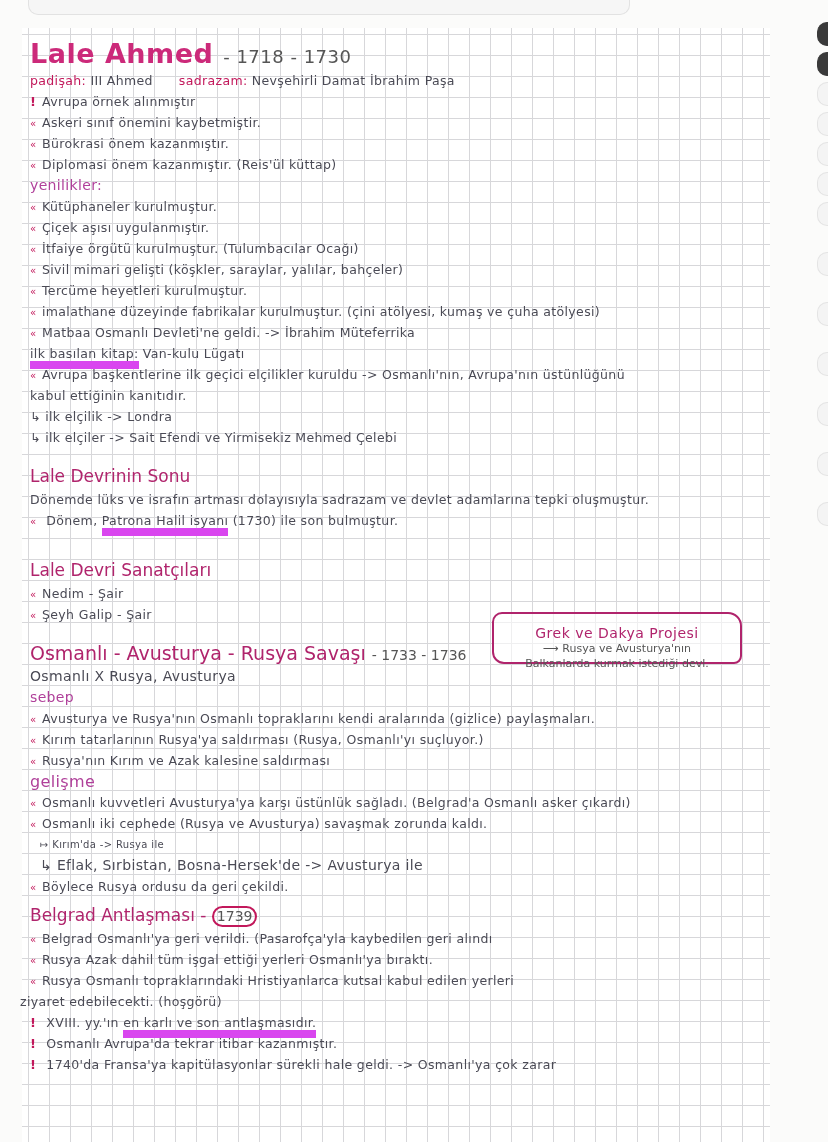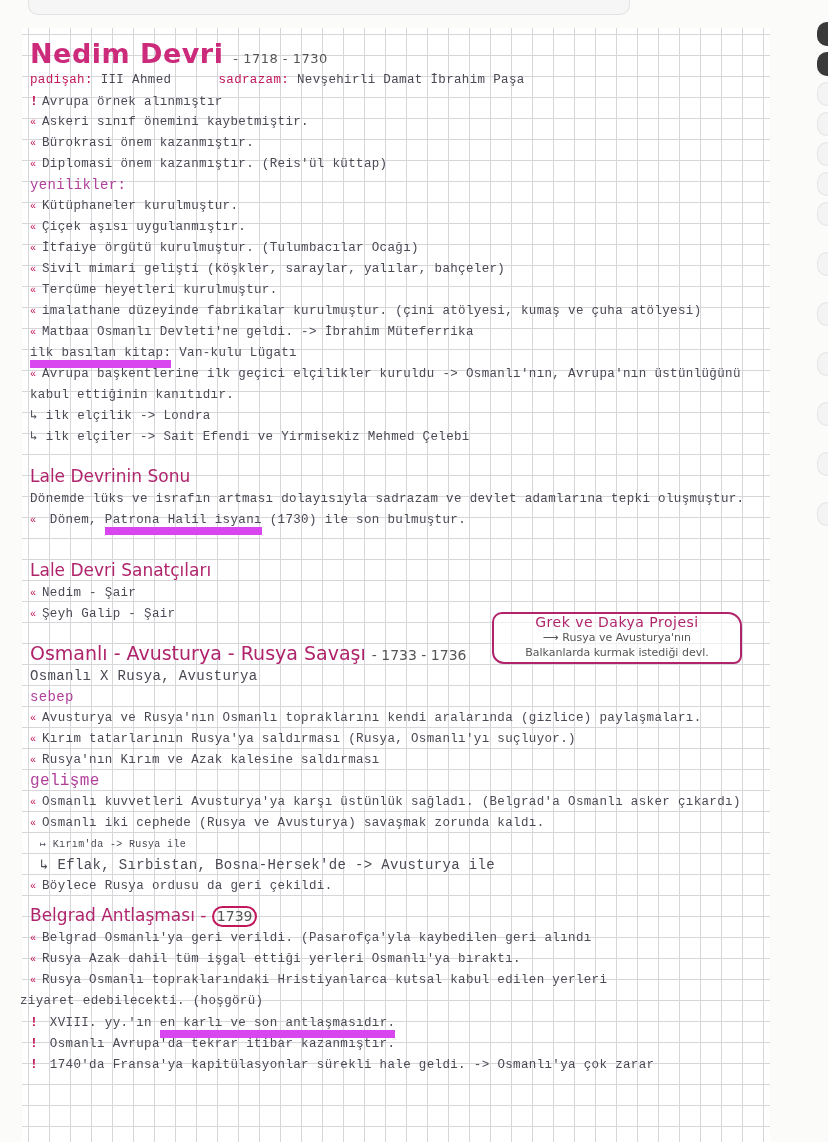--- a/index.html
+++ b/index.html
@@ -27,39 +27,39 @@
   .holes { position: absolute; right: 0; top: 20px; width: 14px; height: 520px; }
   .hole {
     position: absolute; right: 0; width: 10px; height: 22px;
     border-radius: 10px 0 0 10px;
     border: 1px solid #e4e4e4; border-right: none;
     background: #f4f4f4;
   }
   .hole.dark { background: #3a3a3a; border-color: #3a3a3a; }
   .page { position: absolute; left: 30px; top: 38px; width: 780px; }
 
-  .line { position: relative; font-size: 12.5px; line-height: 21px; height: 21px; white-space: nowrap; letter-spacing: 0.35px; font-family: Liberation Mono, monospace; }
+  .line { position: relative; font-size: 12.5px; line-height: 21px; height: 21px; white-space: nowrap; letter-spacing: 0.35px; }
   .bullet { display: inline-block; width: 12px; color: #c2185b; font-size: 10px; }
   .bullet.bang { color: #c2185b; font-weight: bold; font-size: 13px; }
   .indent { padding-left: 10px; }
   .pink { color: #c2185b; }
   .h-main { font-size: 27px; font-weight: bold; color: #cc2a7a; height: 32px; line-height: 32px; letter-spacing: 0.5px; }
-  .h-main .years { font-size: 13px; font-weight: normal; color: #555; }
+  .h-main .years { font-size: 18px; font-weight: normal; color: #555; }
   .h-sec { font-size: 17px; color: #b0246c; height: 25px; line-height: 25px; margin-top: 6px; }
   .h-sec .years { font-size: 14px; color: #555; }
   .label-pink { color: #b0409a; font-size: 14px; }
   .ul-pink { border-bottom: 8px solid #d946ef; padding-bottom: 0px; }
   .gap { height: 21px; }
   .gap-half { height: 10px; }
 
   .callout {
     position: absolute; left: 492px; top: 612px; width: 250px; height: 52px;
     border: 2px solid #b0246c; border-radius: 10px 14px 8px 12px;
     background: rgba(255,255,255,0.6);
-    padding: 1px 6px; box-sizing: border-box;
+    padding: 12px 6px; box-sizing: border-box;
     font-size: 11px; line-height: 15px; color: #555;
   }
   .callout .ct { color: #b0246c; font-size: 14px; text-align: center; letter-spacing: 0.5px; }
   .callout .cb { text-align: center; }
   .year-cloud {
     display: inline-block; border: 2px solid #c2185b; border-radius: 12px;
     padding: 0 3px; line-height: 17px; font-size: 14px; color: #555;
   }
 </style>
 </head>
@@ -81,21 +81,21 @@
   <div class="hole" style="top:332px"></div>
   <div class="hole" style="top:382px"></div>
   <div class="hole" style="top:432px"></div>
   <div class="hole" style="top:482px"></div>
 </div>
 
 <div class="page">
 
   <section>
     <div class="h-main">
-      <span>Nedim Devri</span>
+      <span>Lale Ahmed</span>
       <span class="years">- 1718 - 1730</span>
     </div>
     <div class="line">
       <span class="pink">padişah:</span>
       <span>III Ahmed</span>
       &nbsp;&nbsp;&nbsp;&nbsp;
       <span class="pink">sadrazam:</span>
       <span>Nevşehirli Damat İbrahim Paşa</span>
     </div>
     <div class="line"><span class="bullet bang">!</span><span>Avrupa örnek alınmıştır</span></div>

